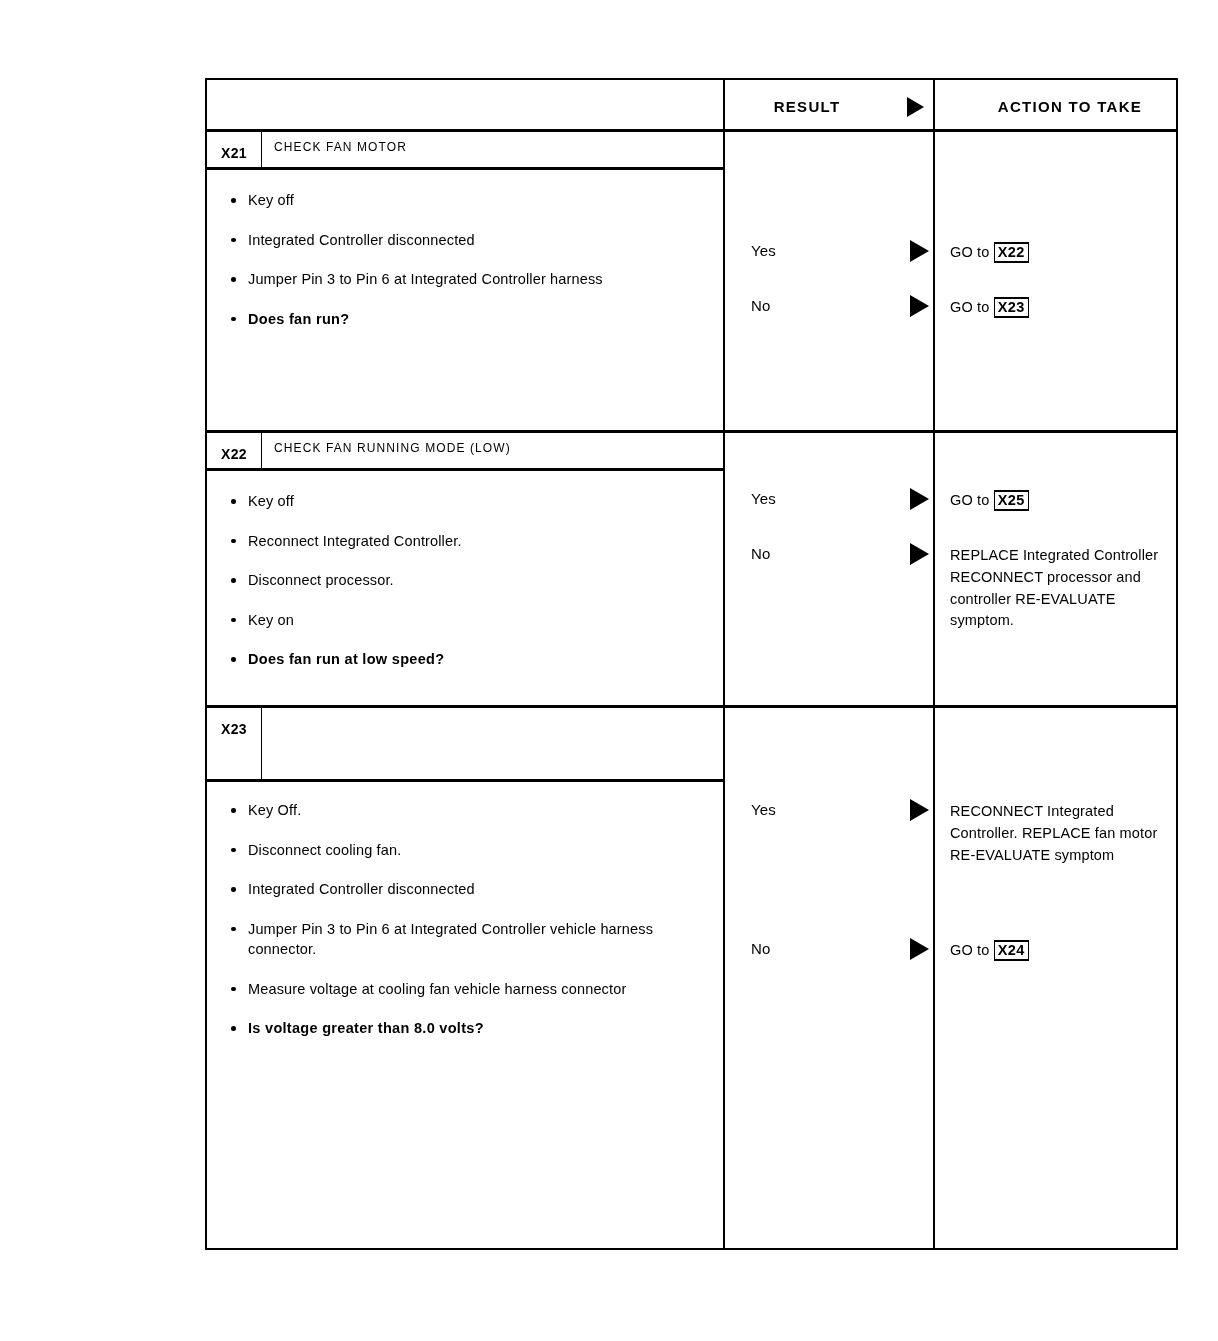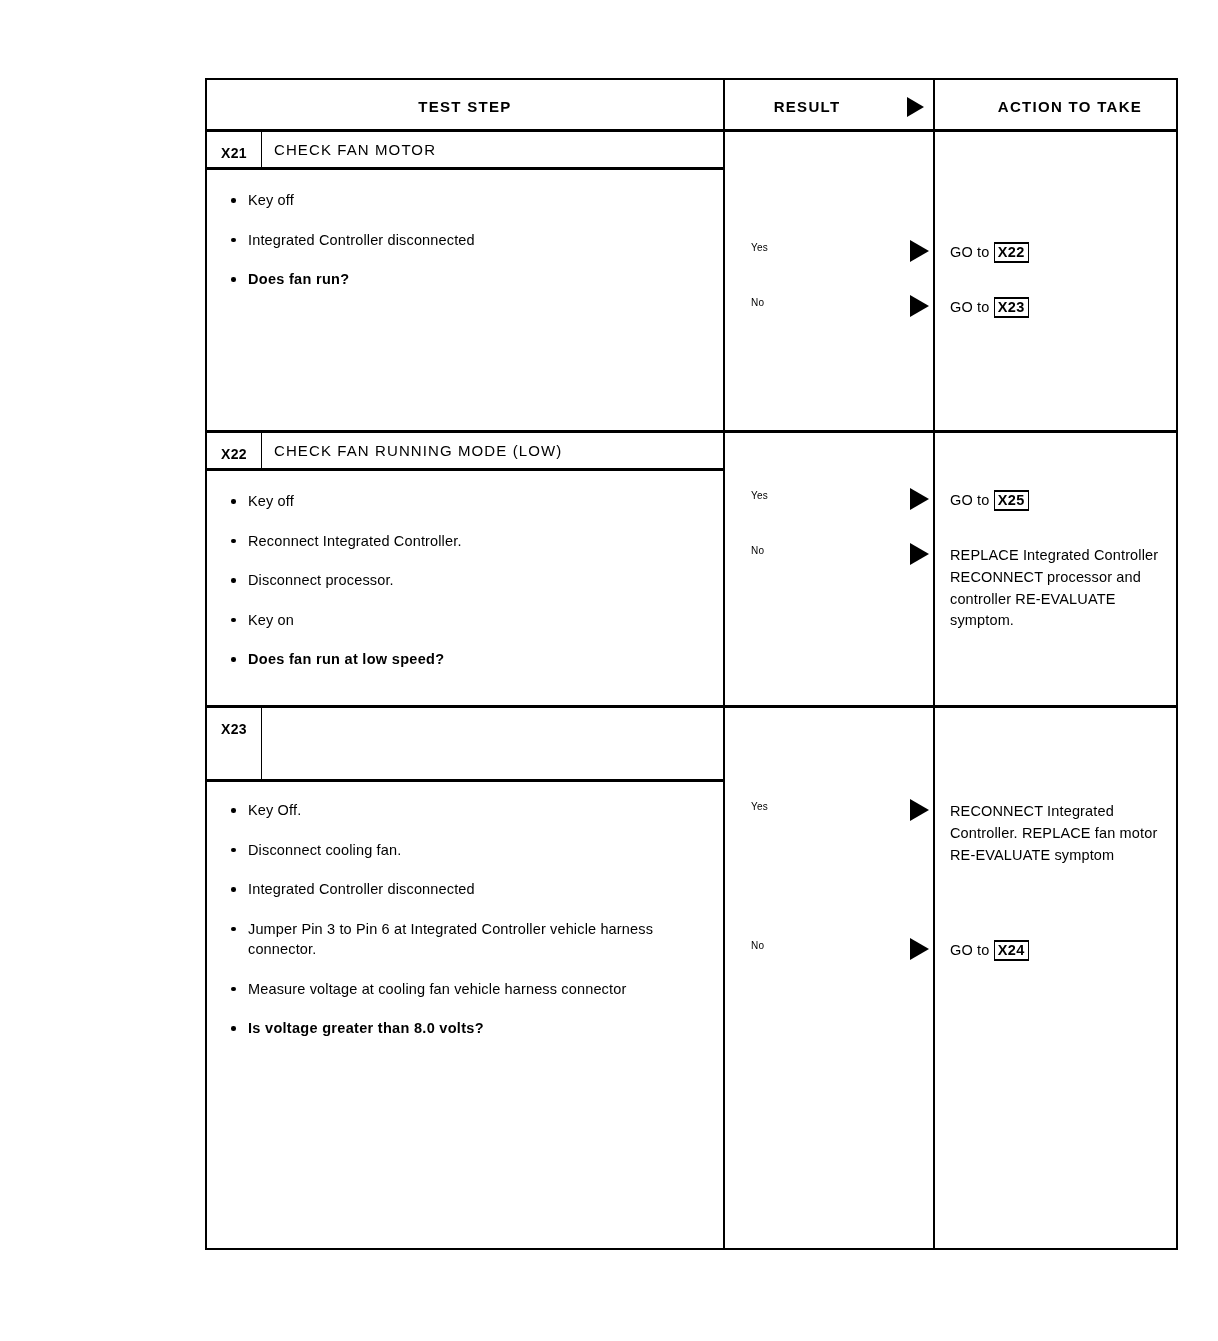--- a/index.html
+++ b/index.html
@@ -104,21 +104,21 @@
     align-items: flex-start;
     justify-content: center;
     padding-top: 13px;
     font-size: 14px;
     font-weight: bold;
     letter-spacing: 0.3px;
   }
   .step-heading {
     flex: 1;
     padding: 7px 0 7px 12px;
-    font-size: 15px;
+    font-size: 12px;
     letter-spacing: 1.1px;
     line-height: 1.42;
     font-weight: 400;
   }
 
   
   .steps-list {
     position: absolute;
     left: 22px;
     width: 470px;
@@ -151,21 +151,21 @@
 
   
   .outcome {
     position: absolute;
     left: 516px;
     right: 0;
   }
   .outcome-label {
     position: absolute;
     left: 28px;
-    font-size: 10px;
+    font-size: 15px;
     letter-spacing: 0.2px;
   }
   .outcome-arrow {
     position: absolute;
     left: 187px;
     width: 0; height: 0;
     border-left: 19px solid #000;
     border-top: 11px solid transparent;
     border-bottom: 11px solid transparent;
   }
@@ -191,38 +191,38 @@
 </style>
 </head>
 <body>
 
 <div id="diagnostic-table">
 
   <div class="col-rule result-left"></div>
   <div class="col-rule result-right"></div>
 
   <div class="thead">
-    <div class="th test-step">TEST STEP</div>
     <div class="th result">RESULT</div>
     <div class="th-arrow"></div>
     <div class="th action">ACTION TO TAKE</div>
   </div>
 
   <div class="tbody">
 
     <div class="section" style="top:0px; height:298px;">
 
       <div class="step-title-row" style="height:38px;">
         <div class="step-id">X21</div>
         <div class="step-heading">CHECK FAN MOTOR</div>
       </div>
 
       <ul class="steps-list" style="top:58px;">
         <li>Key off</li>
         <li>Integrated Controller disconnected</li>
+        <li>Jumper Pin 3 to Pin 6 at Integrated Controller harness</li>
         <li class="bold">Does fan run?</li>
       </ul>
 
       <div class="outcome" style="top:0;">
         <div class="outcome-label" style="top:110px;">Yes</div>
         <div class="outcome-arrow" style="top:108px;"></div>
         <div class="outcome-action" style="top:110px;">
           <span>GO to</span>
           <span class="goto-ref">X22</span>
         </div>

